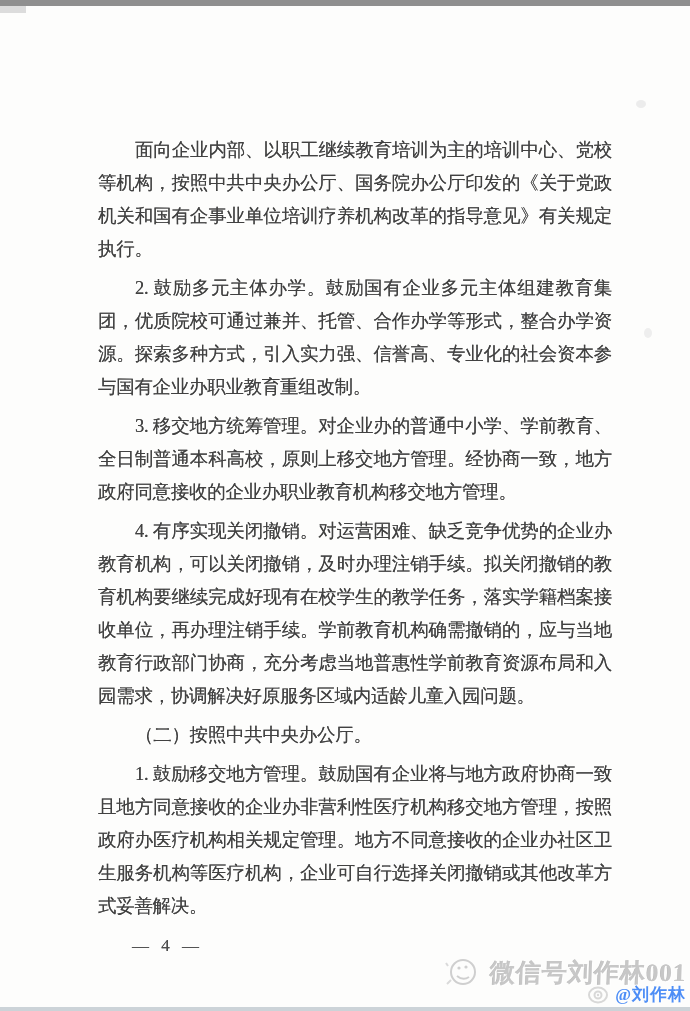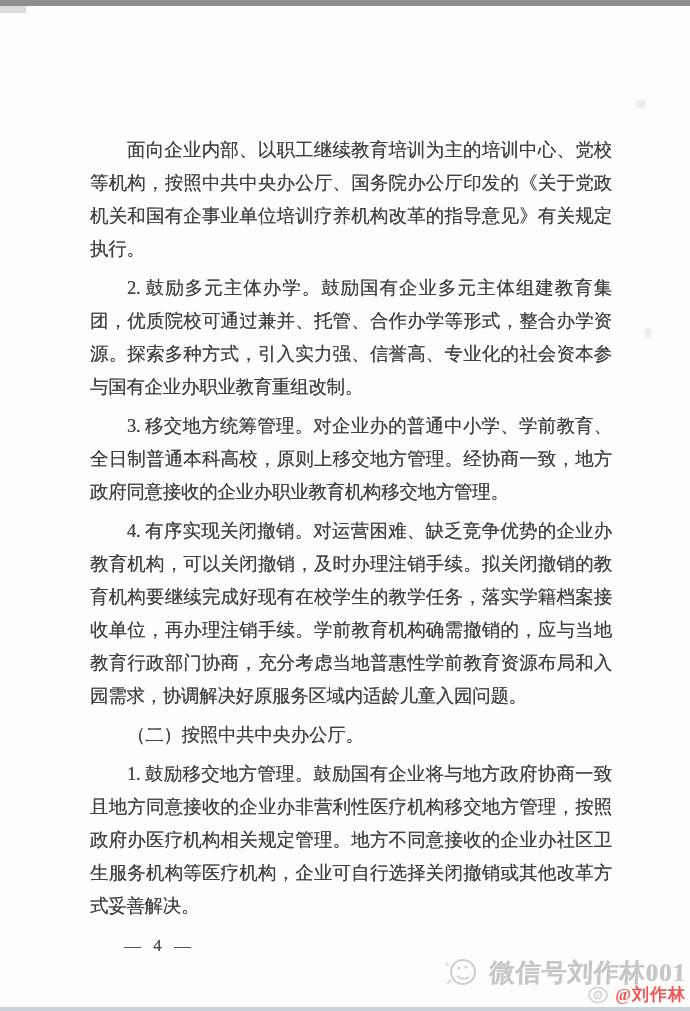--- a/index.html
+++ b/index.html
@@ -38,21 +38,21 @@
     top: 134px;
     width: 530px;
     color: #414141;
     font-size: 18.5px;
     letter-spacing: -0.3px;
     line-height: 33px;
     text-align: justify;
     text-justify: inter-character;
   }
   .doc-body p {
-    margin: 0 0 6px 8px;
+    margin: 0 0 6px 16px;
     text-indent: 2em;
     
     text-shadow: 0 0 0.4px #6a6a6a;
   }
   .page-number {
     margin: 12px 0 0 23px;
     font-size: 17px;
     letter-spacing: 4px;
     color: #4c4c4c;
     text-indent: 0;
@@ -102,21 +102,21 @@
     top: 31px;
     display: flex;
     align-items: center;
     gap: 6px;
     white-space: nowrap;
     opacity: 0.9;
   }
   .wm-row2 .wm-text {
     font-size: 17px;
     font-weight: bold;
-    color: #ef4444;
+    color: #3b82f6;
     letter-spacing: 1px;
     text-shadow: 1px 1px 0 #ffffff;
   }
   .wm-face-icon svg, .wm-weibo-icon svg { display: block; }
 </style>
 </head>
 <body>
 
 <div class="scan-top-bar"></div>
 <div class="scan-top-notch"></div>

